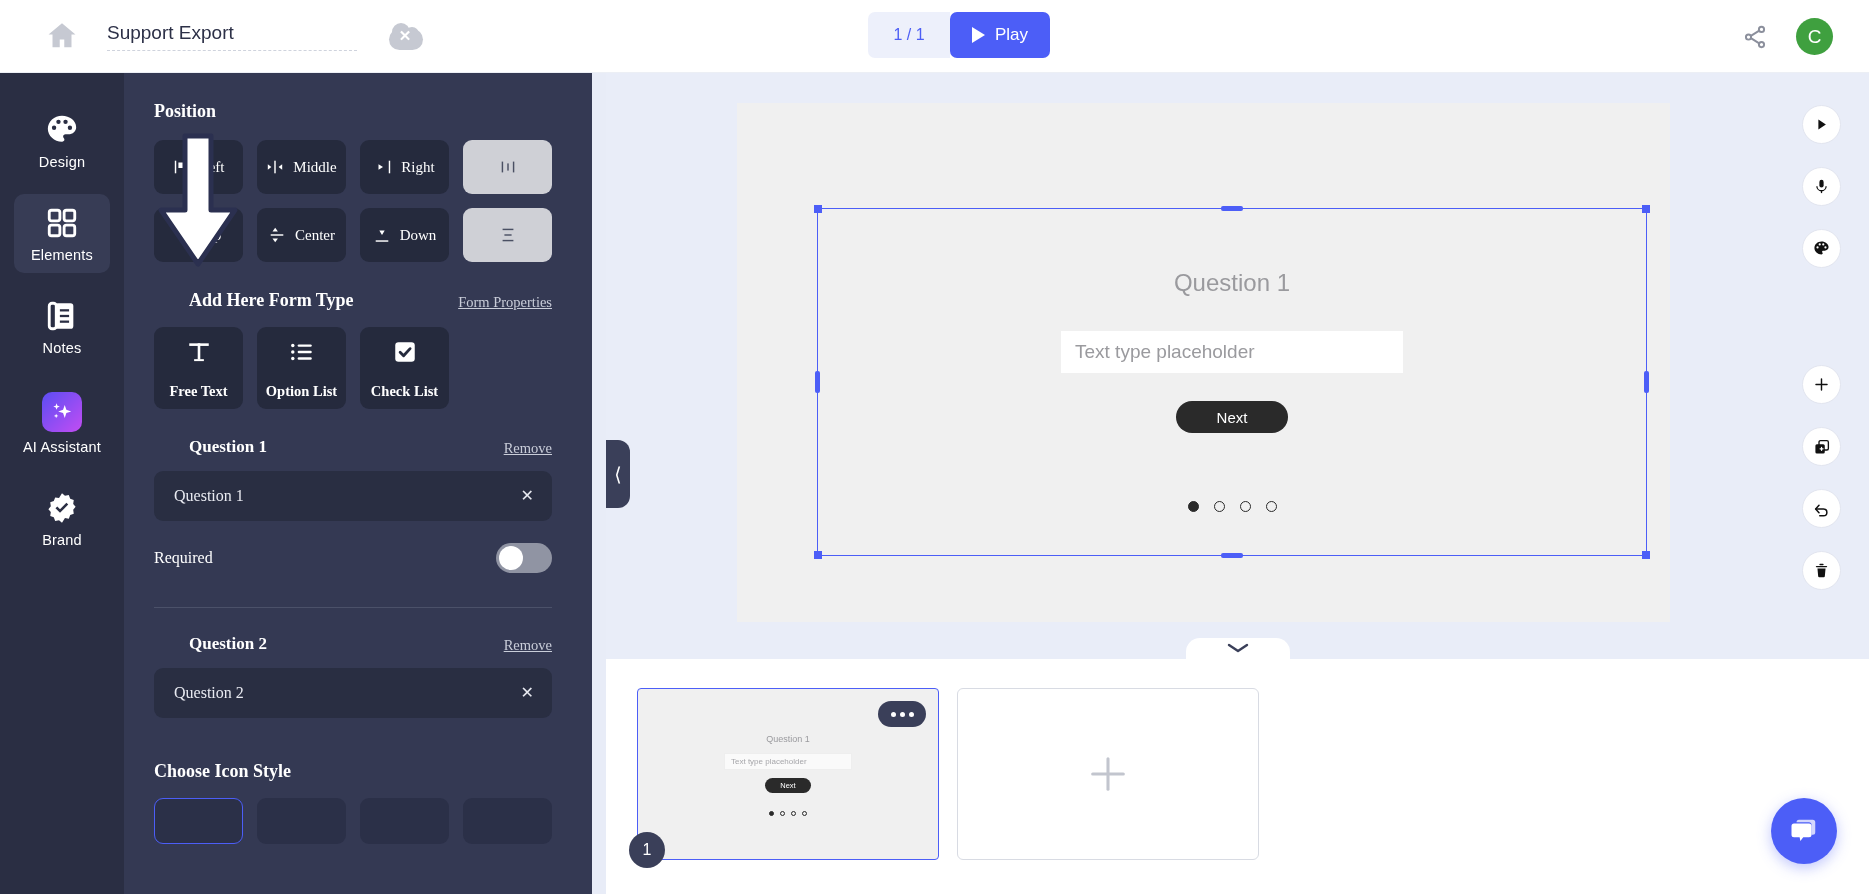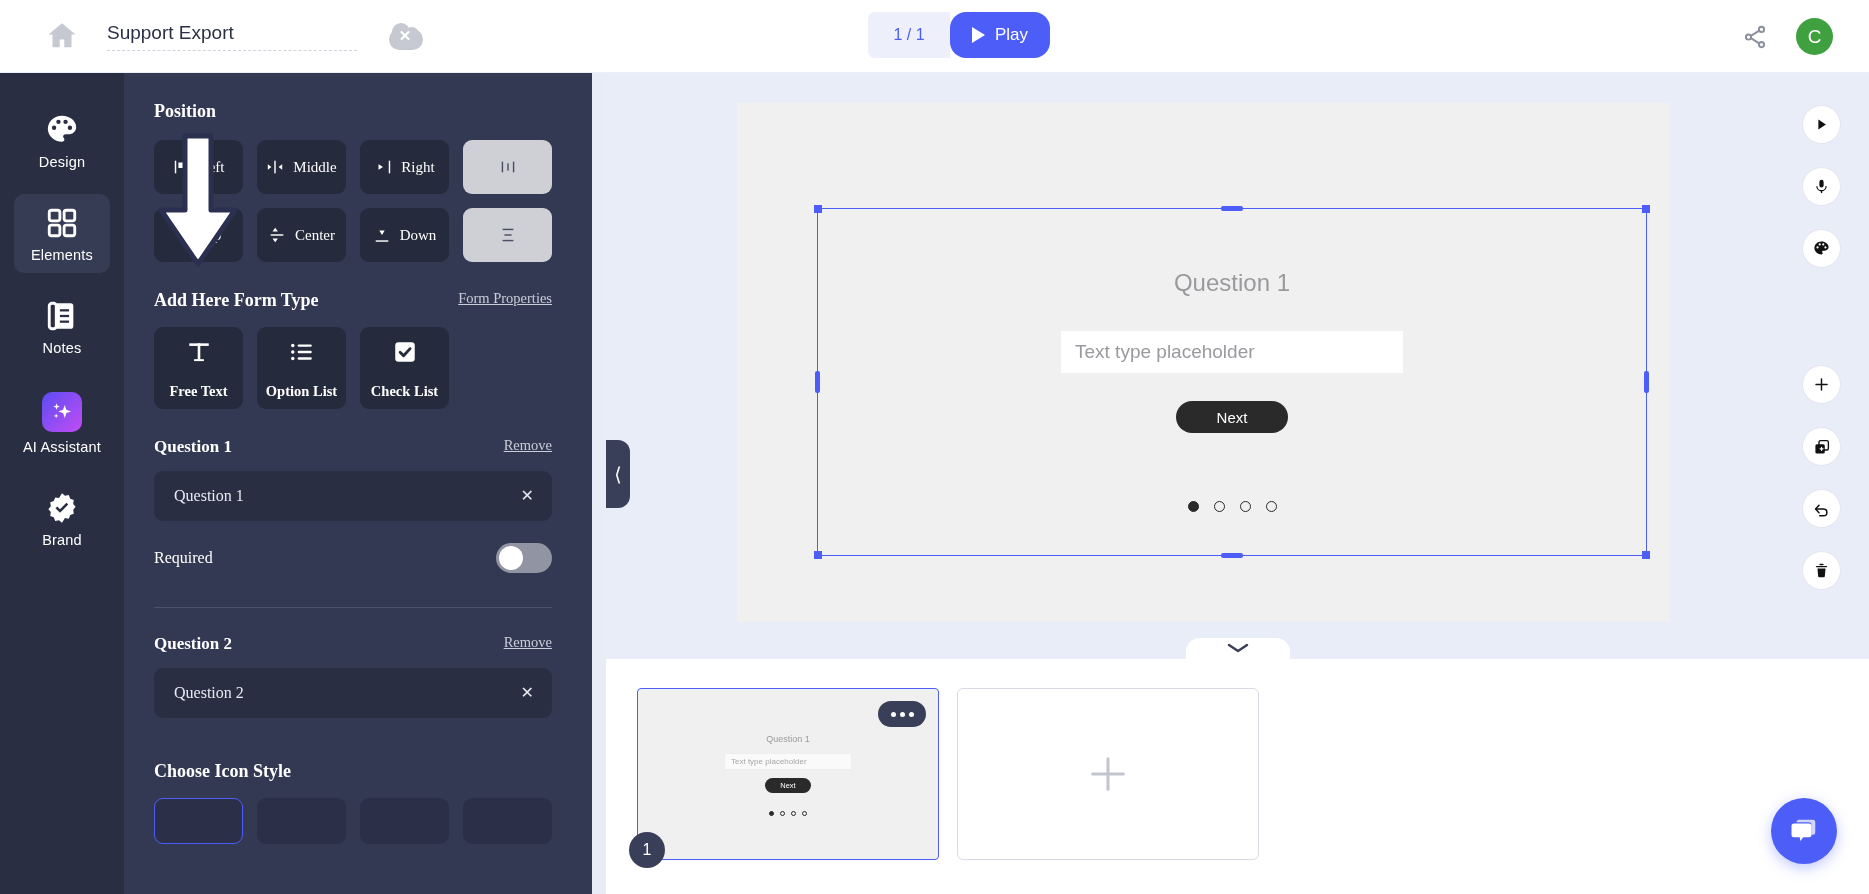--- a/index.html
+++ b/index.html
@@ -49,21 +49,21 @@
     position: absolute; left: 868px; top: 12px;
     display: flex; align-items: center; gap: 0px;
   }
   .page-count {
     background: #edf0fb; color: #4d5ef5; font-size: 16px;
     width: 82px; height: 46px; display: flex; align-items: center;
     justify-content: center; border-radius: 7px 0 0 7px; cursor: pointer;
   }
   .play-btn {
     background: #4c5ef7; color: #fff; height: 46px; padding: 0 22px;
-    display: flex; align-items: center; gap: 10px; border-radius: 16px;
+    display: flex; align-items: center; gap: 10px; border-radius: 7px;
     font-size: 17px; cursor: pointer; border: none;
     font-family: "Liberation Sans", sans-serif;
   }
   .play-tri {
     width: 0; height: 0; border-left: 13px solid #fff;
     border-top: 8px solid transparent; border-bottom: 8px solid transparent;
   }
 
   .top-right { position: absolute; right: 36px; top: 18px; display: flex; align-items: center; gap: 28px; }
   .share-icon { width: 26px; height: 26px; color: #8b8f9c; cursor: pointer; }
@@ -95,21 +95,21 @@
 
   
   .panel {
     position: absolute; left: 124px; top: 73px; width: 468px; height: 821px;
     background: #343953; overflow: hidden;
   }
   .panel-inner { padding: 28px 40px 0 30px; font-family: Liberation Serif, serif; }
   .panel-h {
     font-size: 18px; color: #ffffff; font-weight: bold; margin-bottom: 18px;
   }
-  .row-between { display: flex; align-items: flex-start; justify-content: space-between; }
+  .row-between { display: flex; align-items: flex-end; justify-content: space-between; margin-left: 35px; }
   .link {
     font-size: 14.5px; color: #c9cdd9; text-decoration: underline; cursor: pointer;
   }
   .pos-grid {
     display: grid; grid-template-columns: repeat(4, 1fr); gap: 14px; margin-bottom: 28px;
   }
   .pos-btn {
     height: 54px; background: #252a3d; border-radius: 9px; color: #fff;
     display: flex; align-items: center; justify-content: center; gap: 9px;
     font-size: 15px; cursor: pointer;

